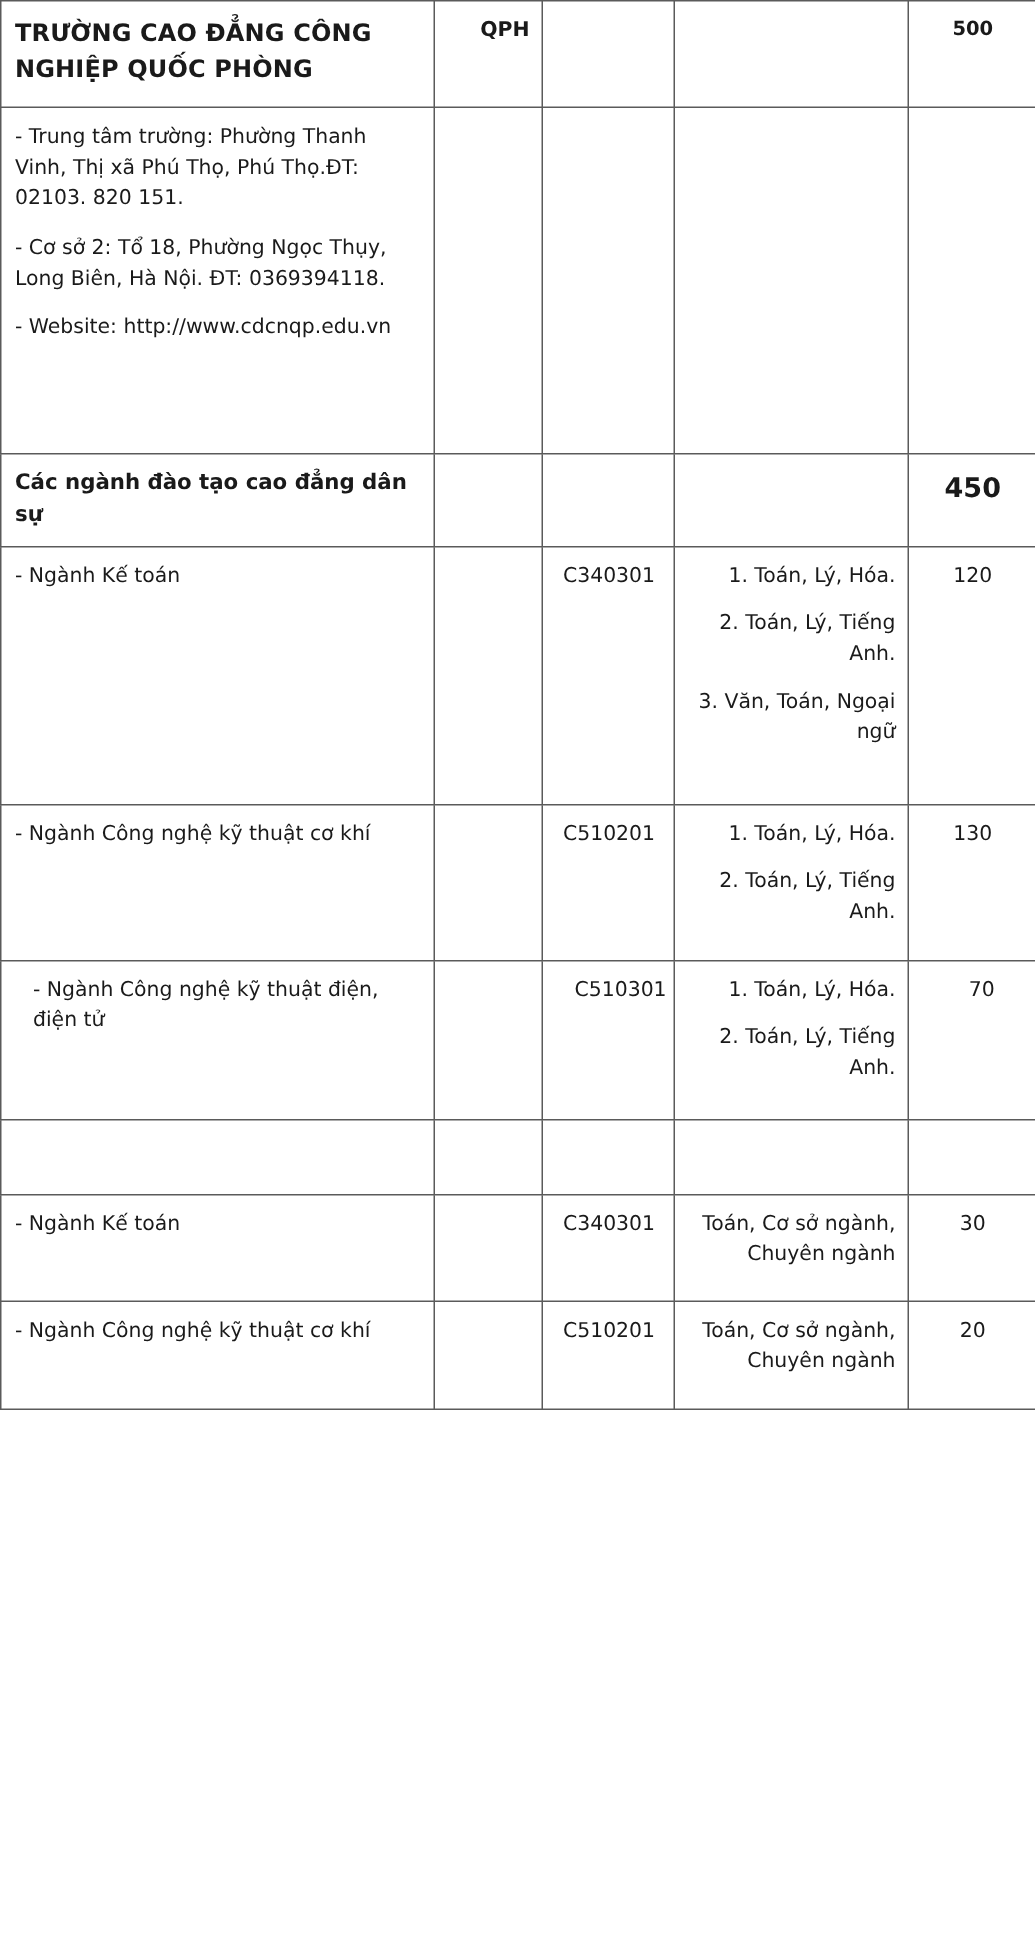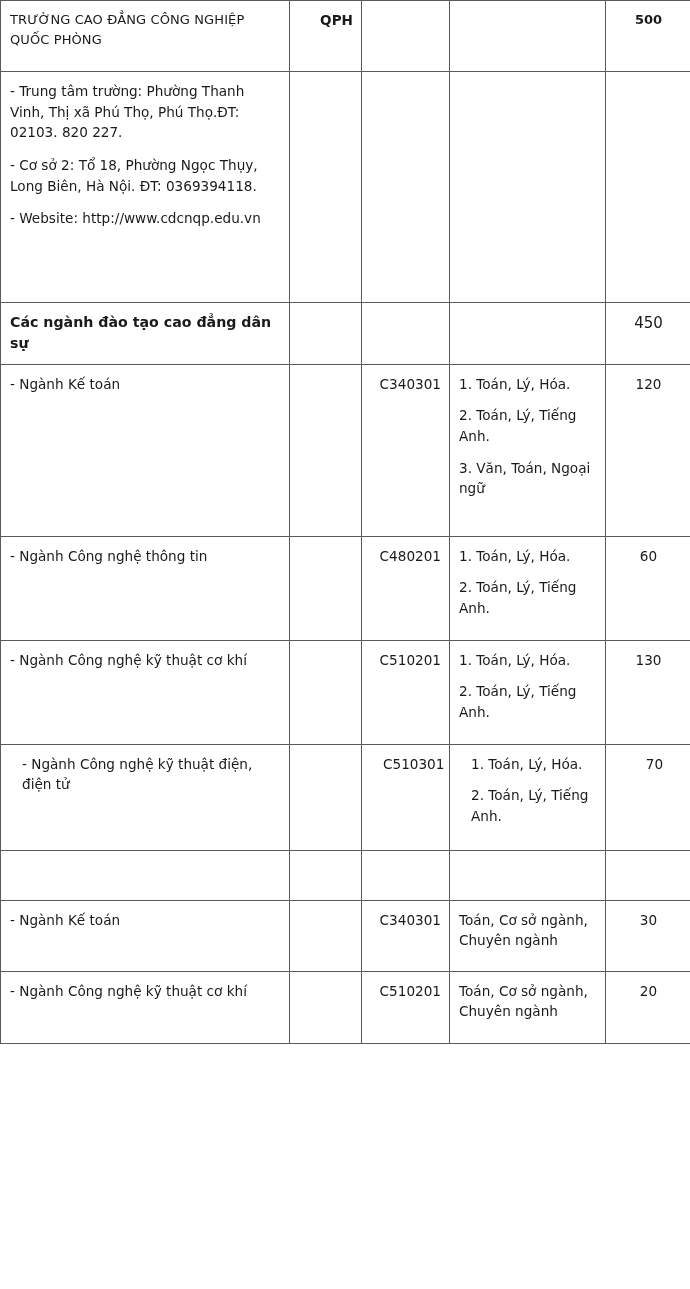--- a/index.html
+++ b/index.html
@@ -29,29 +29,29 @@
   }
   
   col.c-name  { width: 289px; }
   col.c-code  { width: 72px;  }
   col.c-major { width: 88px;  }
   col.c-subj  { width: 156px; }
   col.c-quota { width: 85px;  }
 
   td.name    { text-align: left; }
   td.school  { text-align: right; font-weight: bold; font-size: 14px; padding-top: 9px; }
-  td.major   { text-align: right; font-size: 13.4px; padding-left: 8px; }
-  td.subj    { text-align: left; font-size: 13.4px; padding-left: 8px; }
+  td.major   { text-align: center; font-size: 13.4px; padding-left: 8px; }
+  td.subj    { text-align: right; font-size: 13.4px; padding-left: 8px; }
   td.quota   { text-align: center; font-size: 13.6px; }
 
-  tr.title-row td.name   { font-weight: normal; font-size: 13px; line-height: 1.5; letter-spacing: 0.1px; }
+  tr.title-row td.name   { font-weight: bold; font-size: 16px; line-height: 1.5; letter-spacing: 0.1px; }
   tr.title-row td.quota  { font-weight: bold; font-size: 13px; }
 
   tr.group-row td.name   { font-weight: bold; font-size: 14.2px; line-height: 1.5; }
-  tr.group-row td.quota  { font-weight: normal; font-size: 15px; margin-top: 15px; }
+  tr.group-row td.quota  { font-weight: bold; font-size: 18px; margin-top: 15px; }
 
   .subj-line { margin: 0 0 11px 0; }
   .subj-line:last-child { margin-bottom: 0; }
 
   .addr-line { margin: 0 0 12px 0; }
   .addr-line:last-child { margin-bottom: 0; }
 
   
   tr.title-row   td { height: 71px; }
   tr.address-row td { height: 231px; }
@@ -82,21 +82,21 @@
     <tr class="title-row">
       <td class="name">TRƯỜNG CAO ĐẲNG CÔNG NGHIỆP QUỐC PHÒNG</td>
       <td class="school">QPH</td>
       <td class="major"></td>
       <td class="subj"></td>
       <td class="quota">500</td>
     </tr>
 
     <tr class="address-row">
       <td class="name">
-        <p class="addr-line">- Trung tâm trường: Phường Thanh Vinh, Thị xã Phú Thọ, Phú Thọ.ĐT: 02103. 820 227.</p>
+        <p class="addr-line">- Trung tâm trường: Phường Thanh Vinh, Thị xã Phú Thọ, Phú Thọ.ĐT: 02103. 820 151.</p>
         <p class="addr-line">- Cơ sở 2: Tổ 18, Phường Ngọc Thụy, Long Biên, Hà Nội. ĐT: 0369394118.</p>
         <p class="addr-line">- Website: http://www.cdcnqp.edu.vn</p>
       </td>
       <td class="school"></td>
       <td class="major"></td>
       <td class="subj"></td>
       <td class="quota"></td>
     </tr>
 
     <tr class="group-row civil">
@@ -113,30 +113,20 @@
       <td class="major">C340301</td>
       <td class="subj">
         <p class="subj-line">1.  Toán, Lý, Hóa.</p>
         <p class="subj-line">2. Toán, Lý, Tiếng Anh.</p>
         <p class="subj-line">3.  Văn, Toán, Ngoại ngữ</p>
       </td>
       <td class="quota">120</td>
     </tr>
 
 
-    <tr class="prog-cntt">
-      <td class="name">- Ngành Công nghệ thông tin</td>
-      <td class="school"></td>
-      <td class="major">C480201</td>
-      <td class="subj">
-        <p class="subj-line">1. Toán, Lý, Hóa.</p>
-        <p class="subj-line">2. Toán, Lý, Tiếng Anh.</p>
-      </td>
-      <td class="quota">60</td>
-    </tr>
 
     <tr class="prog-cokhi">
       <td class="name">- Ngành Công nghệ kỹ thuật cơ khí</td>
       <td class="school"></td>
       <td class="major">C510201</td>
       <td class="subj">
         <p class="subj-line">1. Toán, Lý, Hóa.</p>
         <p class="subj-line">2. Toán, Lý, Tiếng Anh.</p>
       </td>
       <td class="quota">130</td>

